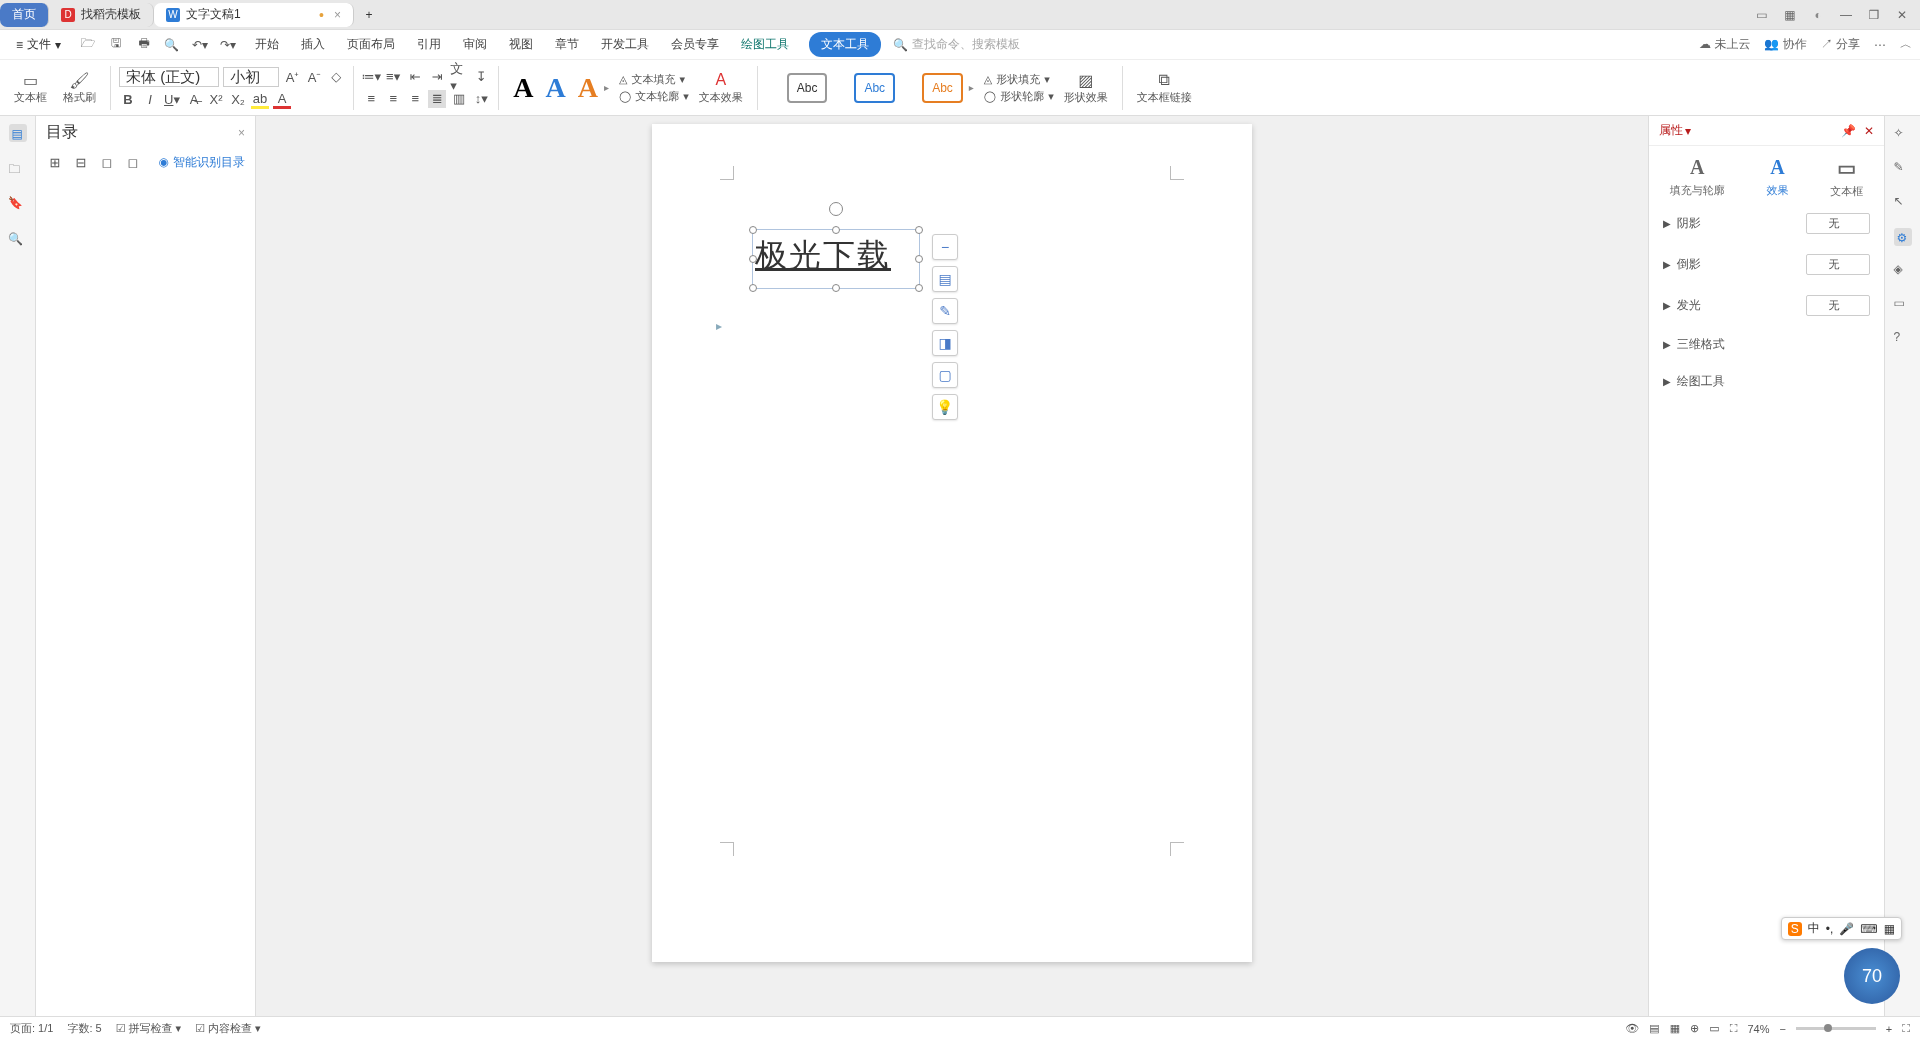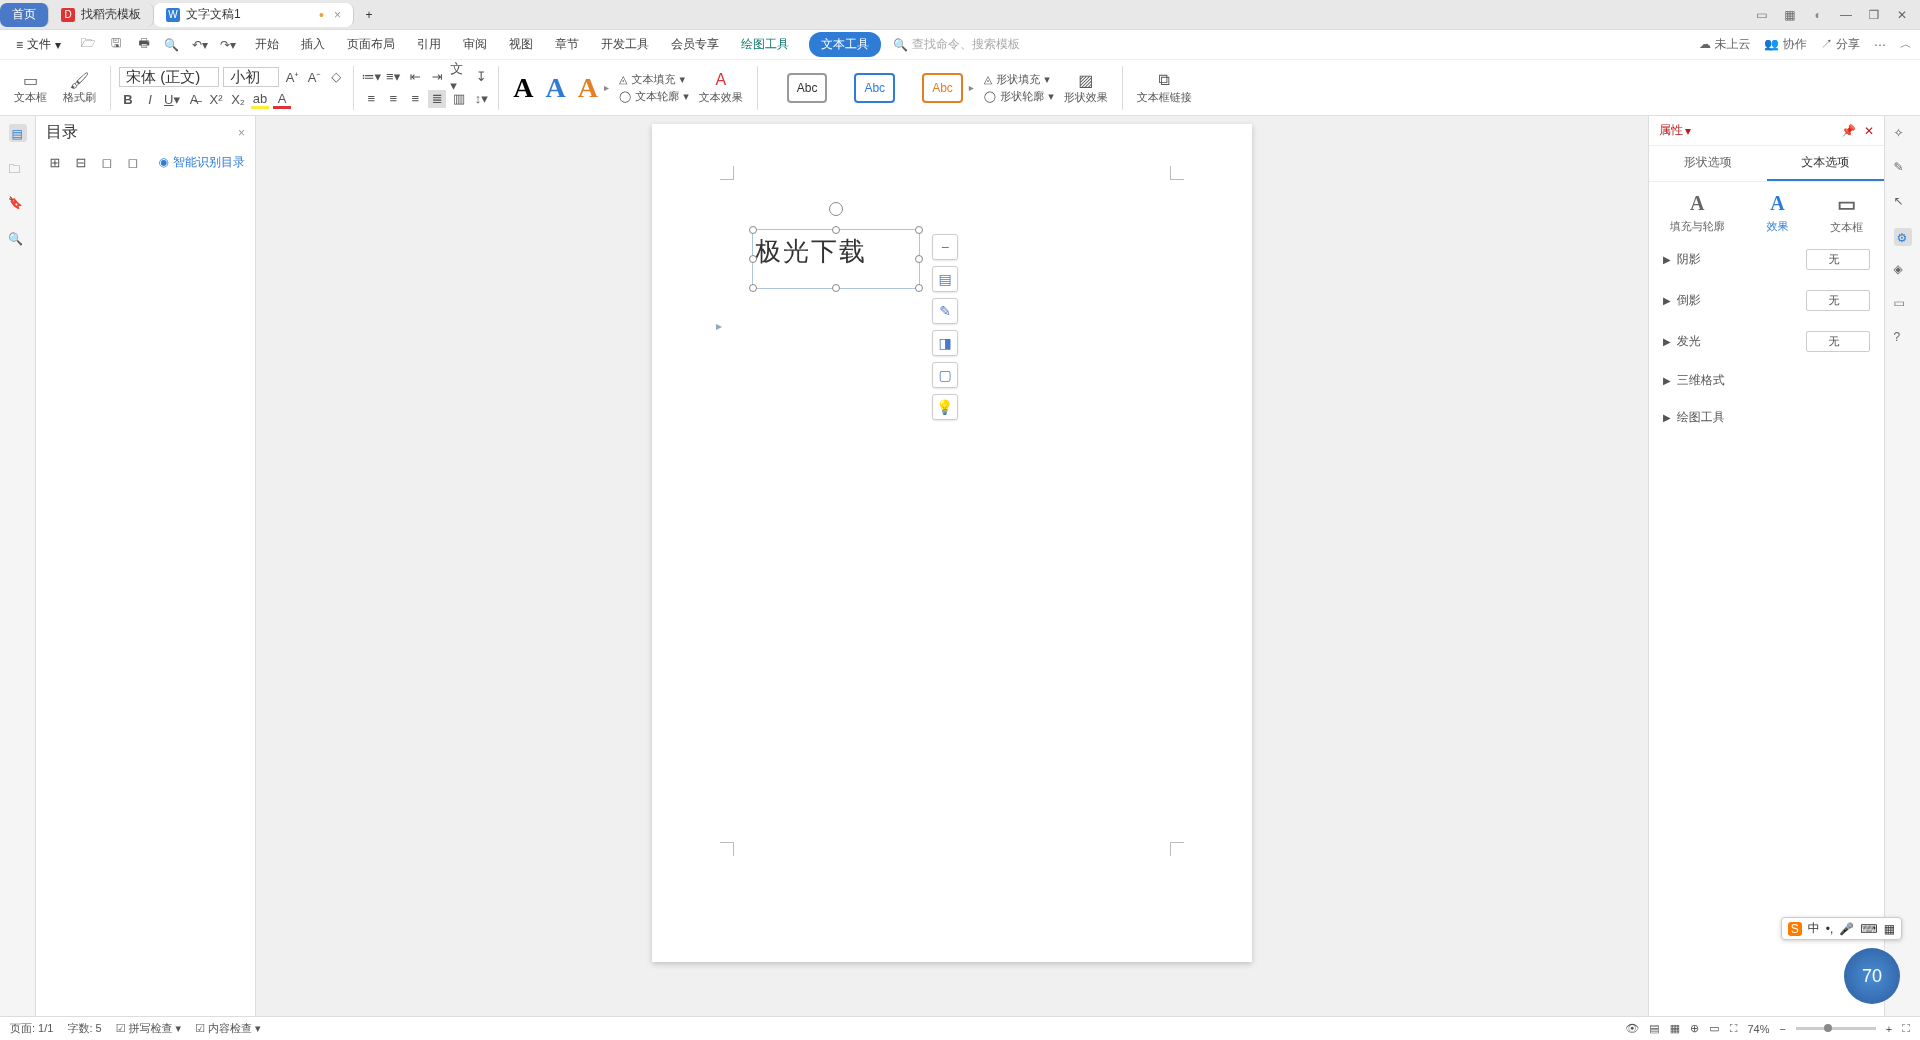--- a/index.html
+++ b/index.html
@@ -52,21 +52,21 @@
 .crop.tl{top:42px;left:68px;border-right:none;border-bottom:none;transform:rotate(180deg);} 
 .crop.tr{top:42px;right:68px;border-left:none;border-bottom:none;transform:rotate(180deg);}
 .crop.bl{bottom:106px;left:68px;border-right:none;border-top:none;transform:rotate(180deg);}
 .crop.br{bottom:106px;right:68px;border-left:none;border-top:none;transform:rotate(180deg);}
 .textbox { position:absolute; top:105px; left:100px; width:168px; height:60px; border:1px solid #b0c4de; }
 .textbox .h { position:absolute; width:8px; height:8px; border:1px solid #888; background:#fff; border-radius:50%; }
 .h.tl2{top:-4px;left:-4px;} .h.tm{top:-4px;left:calc(50% - 4px);} .h.tr2{top:-4px;right:-4px;}
 .h.ml{top:calc(50% - 4px);left:-4px;} .h.mr{top:calc(50% - 4px);right:-4px;}
 .h.bl2{bottom:-4px;left:-4px;} .h.bm{bottom:-4px;left:calc(50% - 4px);} .h.br2{bottom:-4px;right:-4px;}
 .rot { position:absolute; top:-28px; left:calc(50% - 7px); width:14px; height:14px; border:1px solid #888; border-radius:50%; background:#fff; }
-.tb-text { font-size:26px; font-family:"SimSun",serif; padding:4px 2px; letter-spacing:2px; }
+.tb-text { font-size:32px; font-family:"SimSun",serif; padding:4px 2px; letter-spacing:2px;text-decoration:underline; }
 .float-tools { position:absolute; top:110px; left:280px; display:flex; flex-direction:column; gap:6px; }
 .ft-btn { width:26px; height:26px; border:1px solid #ccc; background:#fff; border-radius:3px; display:flex; align-items:center; justify-content:center; font-size:14px; color:#4a7ac7; box-shadow:0 1px 2px rgba(0,0,0,.1); }
 .right-panel { width:236px; border-left:1px solid #ddd; background:#fff; display:flex; flex-direction:column; }
 .rp-head { padding:6px 10px; display:flex; align-items:center; font-size:12px; color:#b91c1c; border-bottom:1px solid #eee; }
 .rp-tabs { display:flex; border-bottom:1px solid #eee; }
 .rp-tab { flex:1; text-align:center; padding:8px 0; font-size:12px; color:#666; }
 .rp-tab.act { color:#333; border-bottom:2px solid #2e7cd6; font-weight:500; }
 .rp-sub { display:flex; justify-content:space-around; padding:10px 0 4px; }
 .rp-sub-item { display:flex; flex-direction:column; align-items:center; gap:4px; font-size:11px; color:#666; }
 .rp-sub-item.act { color:#2e7cd6; }
@@ -286,24 +286,20 @@
 
   <div class="right-panel">
     <div class="rp-head">
       <span>属性</span>
         <span style="margin-left:2px;">▾</span>
       <span style="margin-left:auto;display:flex;gap:8px;">
         <span>📌</span>
         <span>✕</span>
       </span>
     </div>
-    <div class="rp-tabs">
-      <div class="rp-tab">形状选项</div>
-      <div class="rp-tab act">文本选项</div>
-    </div>
     <div class="rp-sub">
       <div class="rp-sub-item">
           <span class="rp-sub-ic">A</span>
           <span>填充与轮廓</span>
         </div>
       <div class="rp-sub-item act">
           <span class="rp-sub-ic">A</span>
           <span>效果</span>
         </div>
       <div class="rp-sub-item">

